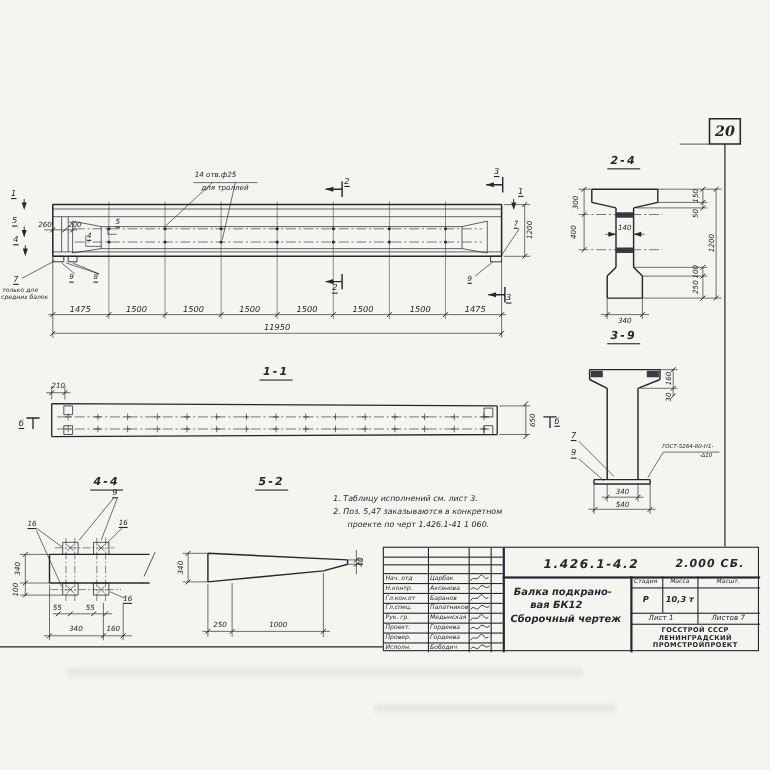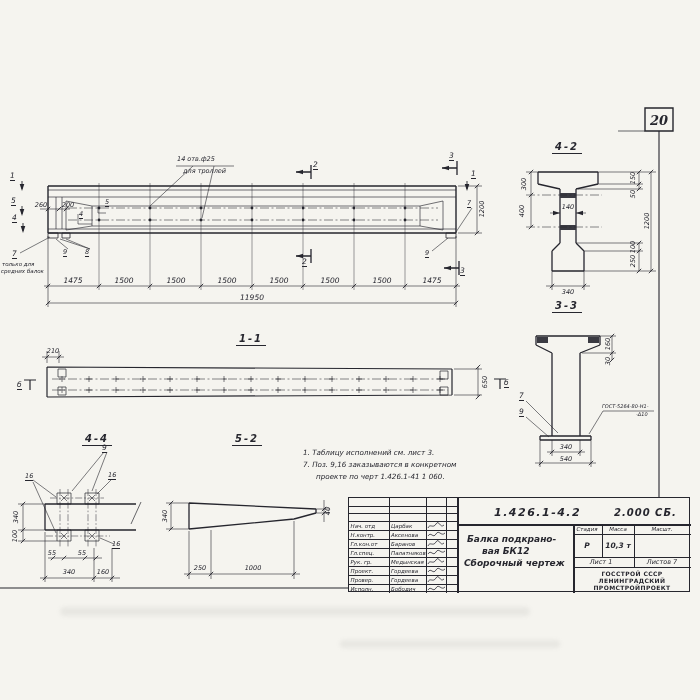--- a/index.html
+++ b/index.html
@@ -248,32 +248,32 @@
   <span class="lbl ctr big" style="left:382px;top:281px">1500</span>
   <span class="lbl ctr big" style="left:432px;top:281px">1475</span>
   <span class="lbl ctr big" style="left:252px;top:298px">11950</span>
 
   <span class="vtitle" style="left:236px;top:333px">1-1</span>
   <span class="lbl ctr" style="left:53px;top:351px">210</span>
   <span class="lbl rotc" style="left:485px;top:382px">650</span>
   <span class="lbl pos big" style="left:17px;top:381px">б</span>
   <span class="lbl pos big" style="left:504px;top:379px">б</span>
 
-  <span class="vtitle" style="left:552px;top:141px">4-2</span>
+  <span class="vtitle" style="left:552px;top:141px">2-4</span>
   <span class="lbl rotc" style="left:524px;top:184px">300</span>
   <span class="lbl rotc" style="left:522px;top:211px">400</span>
   <span class="lbl ctr" style="left:568px;top:207px">140</span>
   <span class="lbl rotc" style="left:633px;top:178px">150</span>
   <span class="lbl rotc" style="left:633px;top:194px">50</span>
   <span class="lbl rotc" style="left:647px;top:221px">1200</span>
   <span class="lbl rotc" style="left:633px;top:247px">100</span>
   <span class="lbl rotc" style="left:633px;top:261px">250</span>
   <span class="lbl ctr" style="left:568px;top:292px">340</span>
 
-  <span class="vtitle" style="left:552px;top:300px">3-3</span>
+  <span class="vtitle" style="left:552px;top:300px">3-9</span>
   <span class="lbl pos big" style="left:519px;top:392px">7</span>
   <span class="lbl pos big" style="left:519px;top:408px">9</span>
   <span class="lbl tiny" style="left:602px;top:404px">ГОСТ-5264-80-Н1-</span>
   <span class="lbl tiny" style="left:636px;top:412px">-Δ10</span>
   <span class="lbl rotc" style="left:608px;top:344px">160</span>
   <span class="lbl rotc" style="left:608px;top:361px">30</span>
   <span class="lbl ctr" style="left:566px;top:447px">340</span>
   <span class="lbl ctr" style="left:566px;top:459px">540</span>
 
   <span class="vtitle" style="left:82px;top:433px">4-4</span>
@@ -288,21 +288,21 @@
   <span class="lbl ctr" style="left:69px;top:572px">340</span>
   <span class="lbl ctr" style="left:103px;top:572px">160</span>
 
   <span class="vtitle" style="left:232px;top:433px">5-2</span>
   <span class="lbl rotc" style="left:165px;top:516px">340</span>
   <span class="lbl rotc" style="left:328px;top:511px">40</span>
   <span class="lbl ctr" style="left:200px;top:568px">250</span>
   <span class="lbl ctr" style="left:253px;top:568px">1000</span>
 
   <span class="note" style="left:303px;top:448px">1. Таблицу исполнений см. лист 3.</span>
-  <span class="note" style="left:303px;top:460px">7. Поз. 9,16 заказываются в конкретном</span>
+  <span class="note" style="left:303px;top:460px">2. Поз. 5,47 заказываются в конкретном</span>
   <span class="note" style="left:316px;top:472px">проекте по черт 1.426.1-41 1 060.</span>
 
   <span class="pageno ctr" style="position:absolute;left:659px;top:120px">20</span>
 
   <div id="titleblock">
 
     <div class="vl" style="left:40px;top:0;height:95px"></div>
     <div class="vl" style="left:77px;top:0;height:95px"></div>
     <div class="vl" style="left:97px;top:0;height:95px"></div>
     <div class="vl" style="left:108px;top:0;height:95px;width:1.5px"></div>

